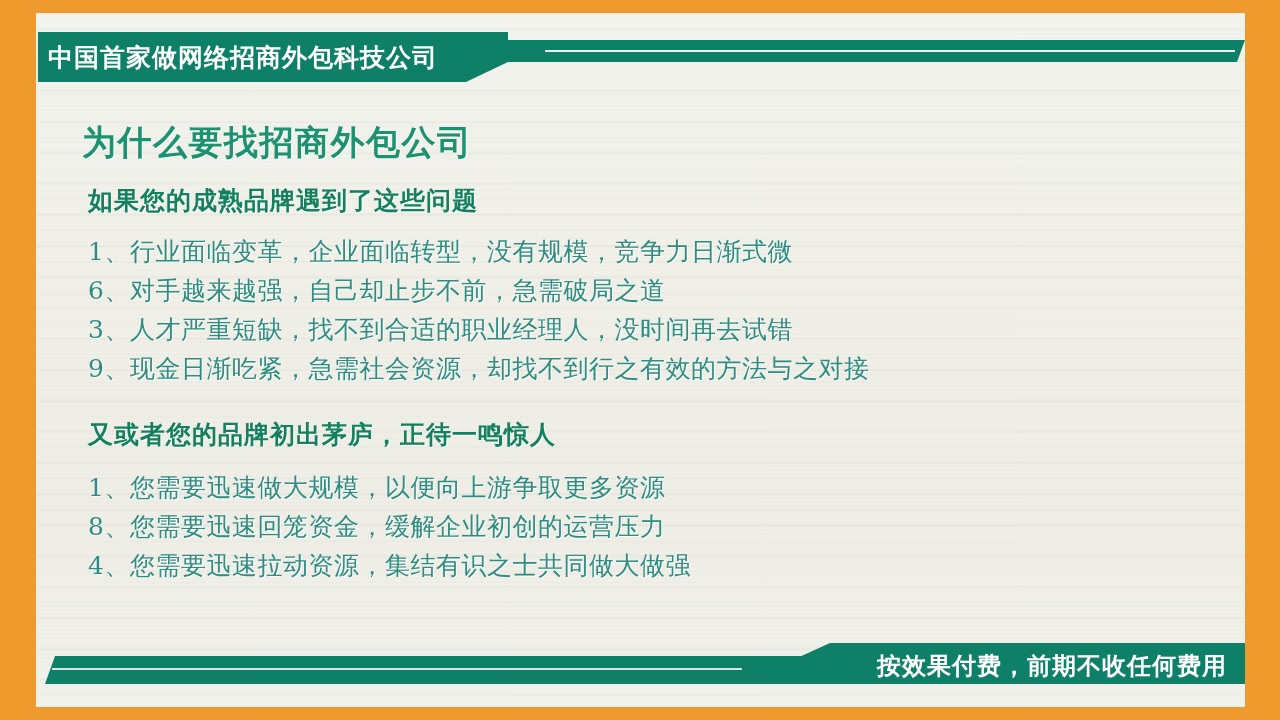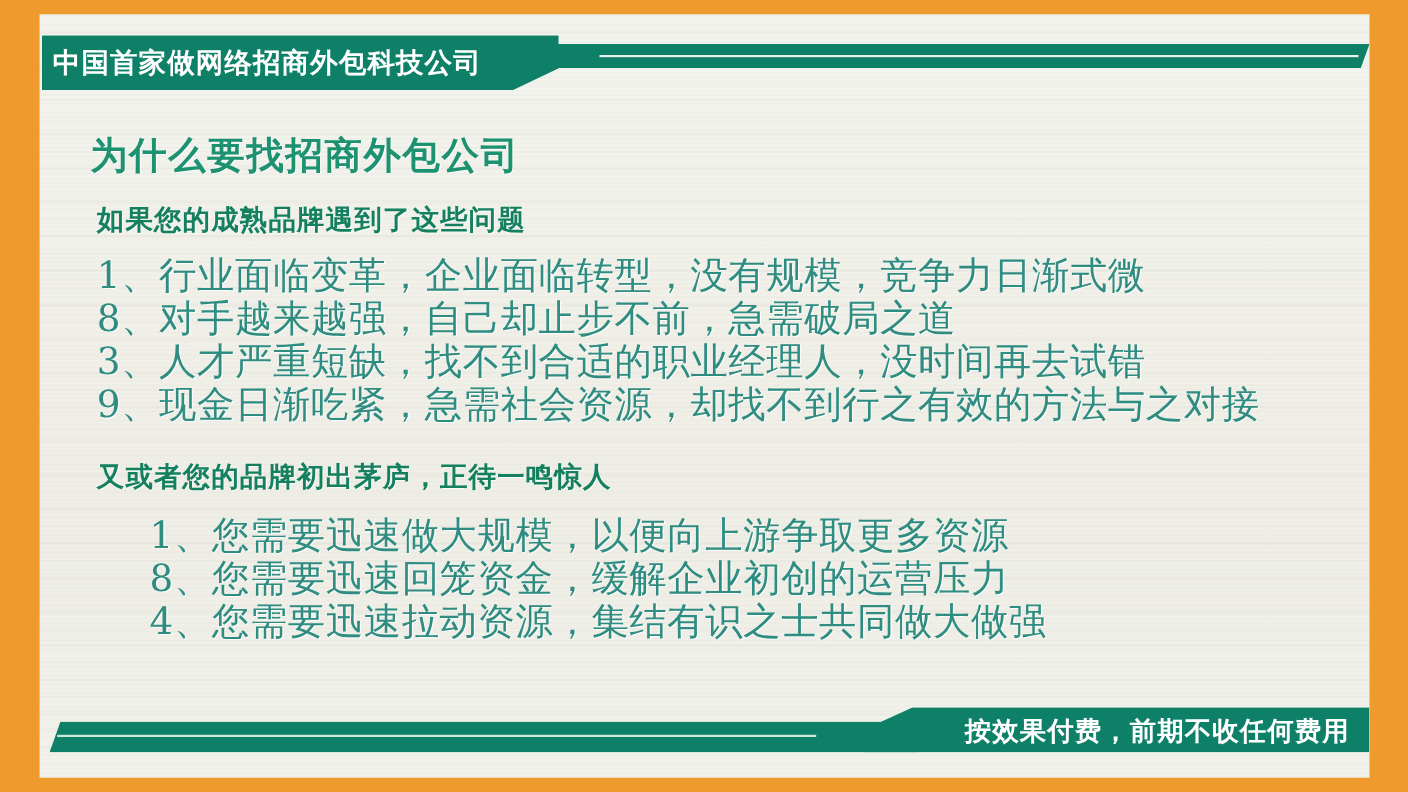--- a/index.html
+++ b/index.html
@@ -130,29 +130,29 @@
   }
 
   .list {
     margin: 0;
     padding: 0;
     list-style: none;
     margin-top: 16px;
   }
   .list li {
     font-family: "DejaVu Serif", "Liberation Serif", serif;
-    font-size: 34px;
+    font-size: 25px;
     color: #2E8C80;
     line-height: 39px;
     white-space: nowrap;
     letter-spacing: 0.5px;
     text-shadow: 1px 1px 0 rgba(255,255,255,0.75);
   }
   .section-a .list li { margin-left: 0px; }
-  .section-b .list { margin-top: 18px; margin-left: 48px; }
+  .section-b .list { margin-top: 18px; }
 
   
   .footer-band {
     position: absolute;
     left: 38px;
     top: 643px;
     width: 1207px;
     height: 42px;
   }
   .footer-thin {
@@ -207,21 +207,21 @@
     <div class="header-thick"></div>
   </div>
   <div class="header-title">中国首家做网络招商外包科技公司</div>
 
   <div class="page-title">为什么要找招商外包公司</div>
 
   <div class="section section-a">
     <div class="section-head">如果您的成熟品牌遇到了这些问题</div>
     <ul class="list">
       <li>1、行业面临变革，企业面临转型，没有规模，竞争力日渐式微</li>
-      <li>8、对手越来越强，自己却止步不前，急需破局之道</li>
+      <li>6、对手越来越强，自己却止步不前，急需破局之道</li>
       <li>3、人才严重短缺，找不到合适的职业经理人，没时间再去试错</li>
       <li>9、现金日渐吃紧，急需社会资源，却找不到行之有效的方法与之对接</li>
     </ul>
   </div>
 
   <div class="section section-b">
     <div class="section-head">又或者您的品牌初出茅庐，正待一鸣惊人</div>
     <ul class="list">
       <li>1、您需要迅速做大规模，以便向上游争取更多资源</li>
       <li>8、您需要迅速回笼资金，缓解企业初创的运营压力</li>

